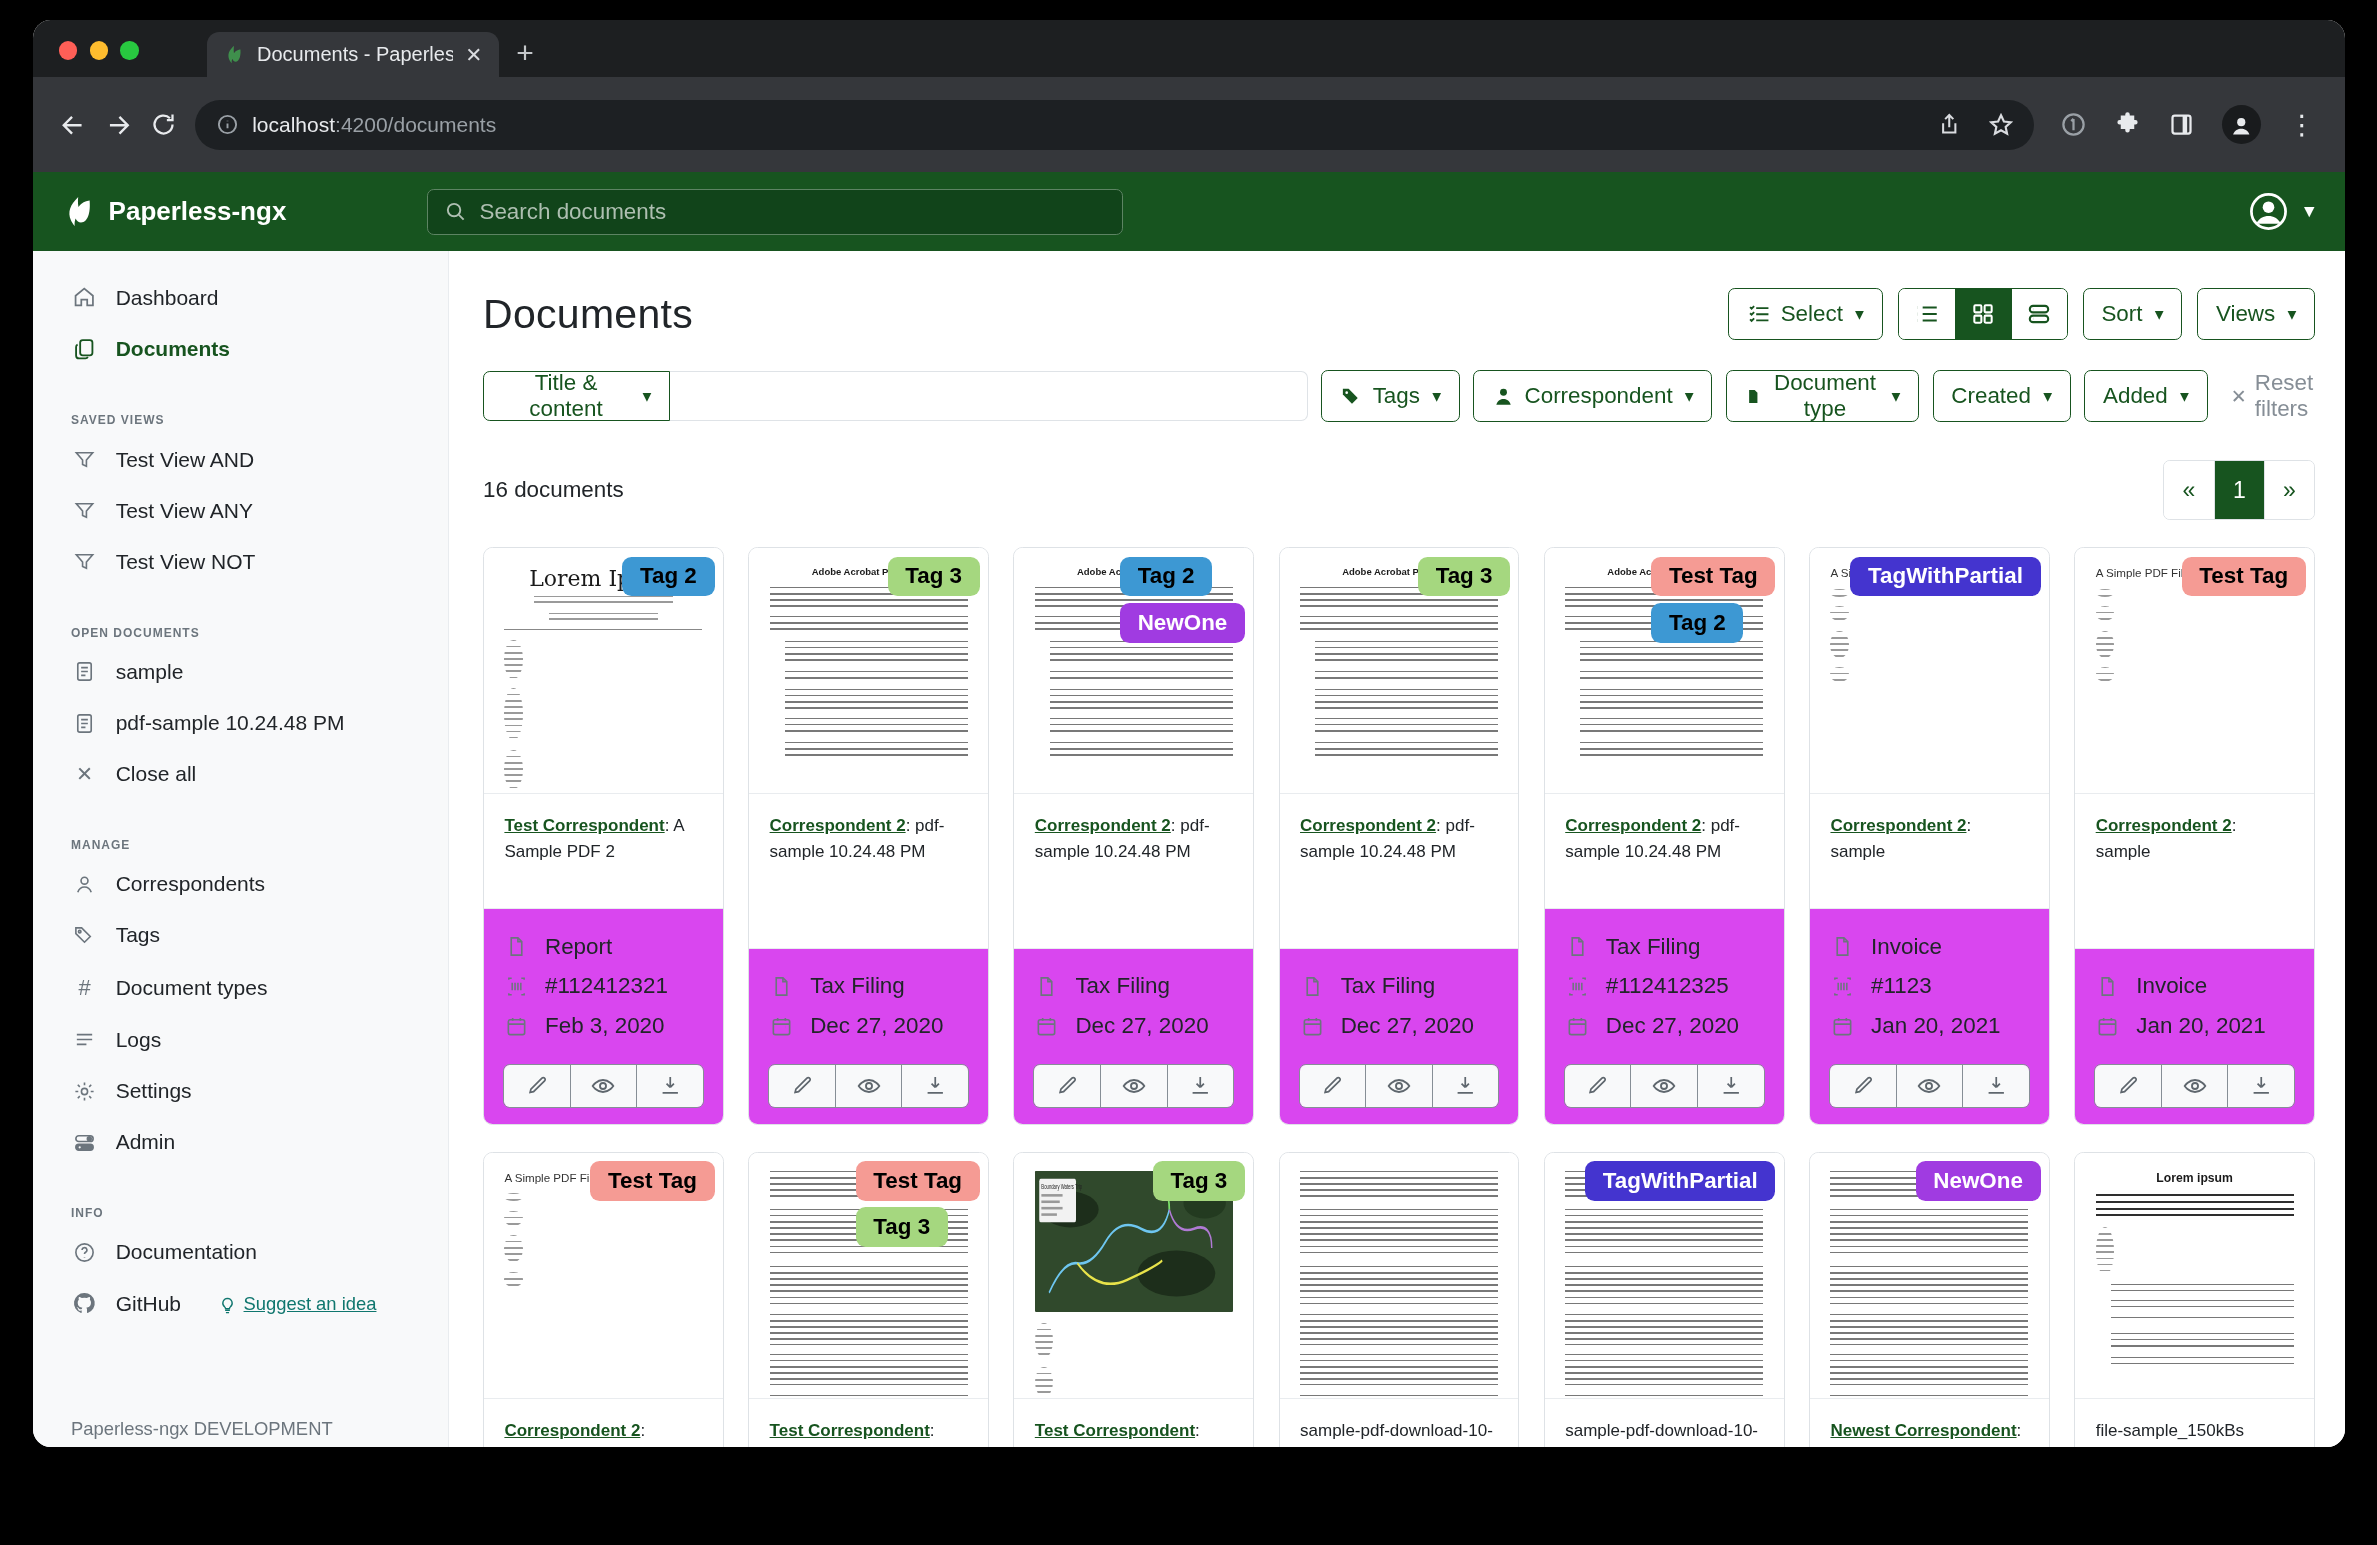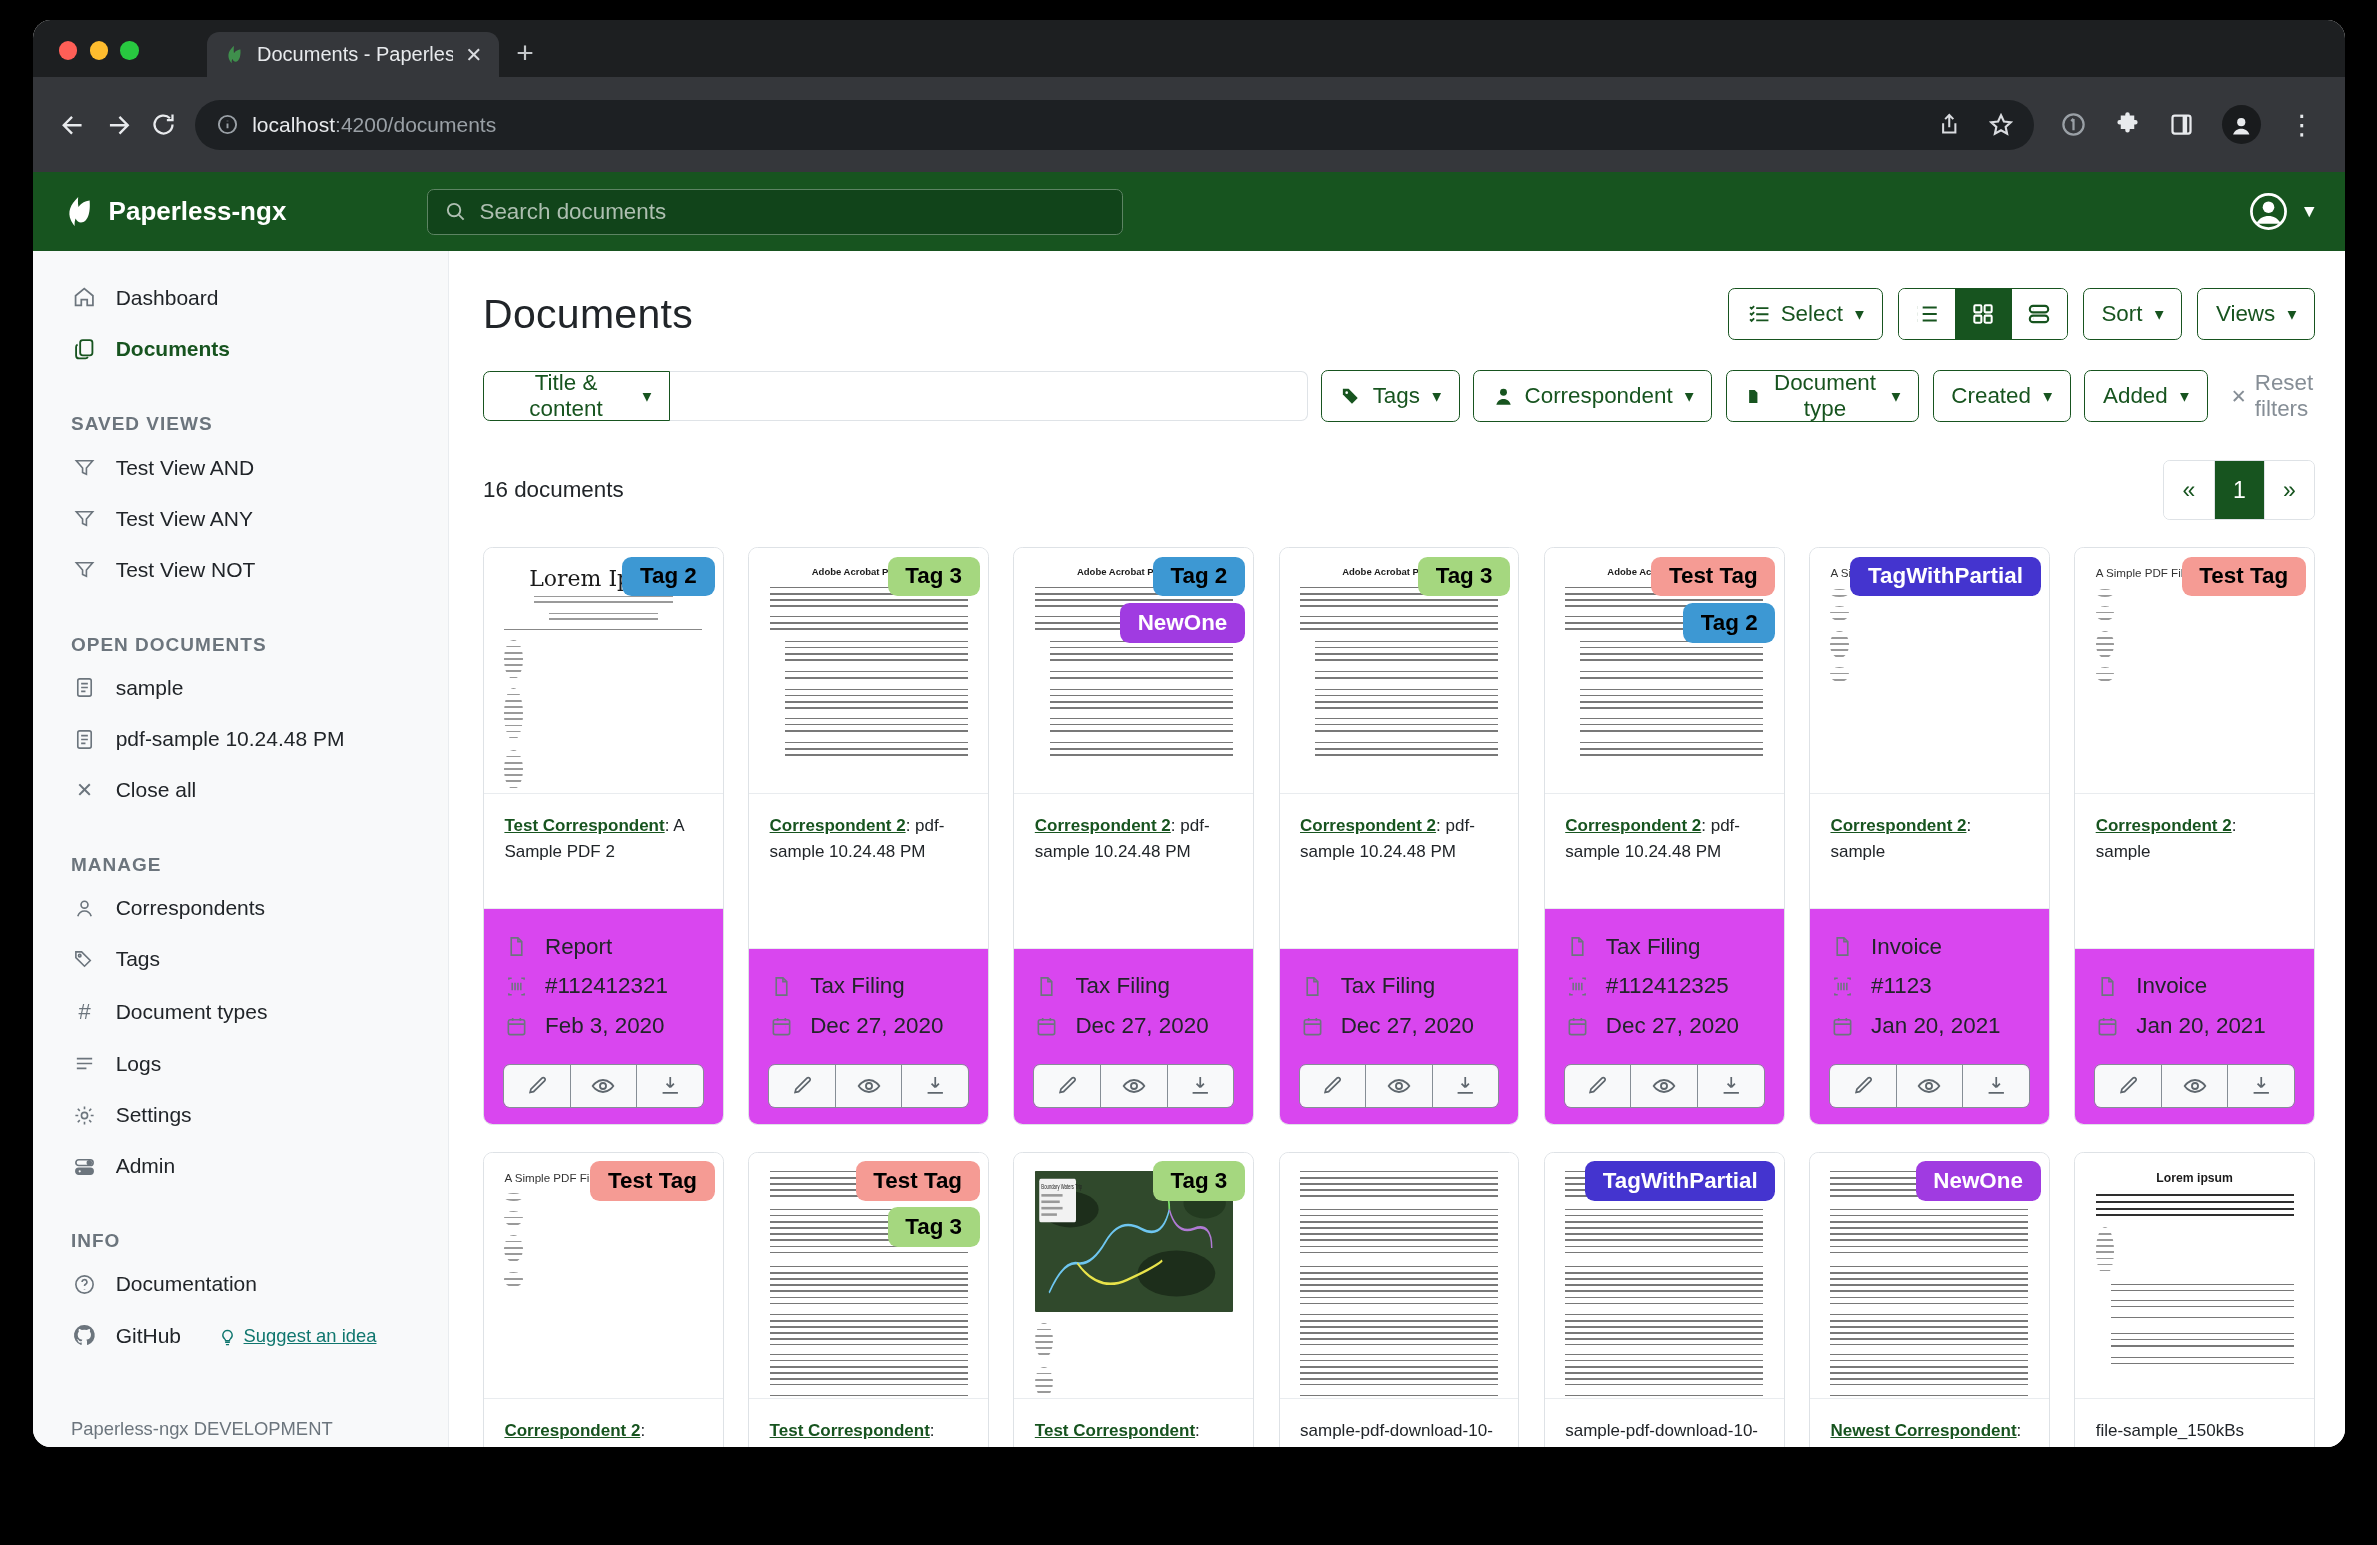--- a/index.html
+++ b/index.html
@@ -45,21 +45,21 @@
   .content { display:flex; height:calc(1427px - 57px - 83px - 79px); }
   .sidebar { width:416px; background:#f8f9fa; border-right:1.4px solid #e9ecef; padding:20.4px 0 0 0; flex:none;
              display:flex; flex-direction:column; }
   .main { flex:1; background:#fff; padding:0 30px 0 34px; overflow:hidden; }
 
   
   .s-item { display:flex; align-items:center; gap:17.7px; padding:13.6px 20.4px 13.6px 38px; font-size:21px; color:#212529; }
   .s-item .ic { width:27px; display:flex; justify-content:center; color:#6c757d; flex:none; }
   .s-item.active { color:#17541f; font-weight:700; }
   .s-item.active .ic { color:#17541f; }
-  .s-head { font-size:19px; font-weight:700; color:#6c757d; letter-spacing:1px; padding:11px 20.4px 6.8px 38px; margin-top:27px; }
+  .s-head { font-size:12px; font-weight:700; color:#6c757d; letter-spacing:1px; padding:11px 20.4px 6.8px 38px; margin-top:27px; }
   .s-foot { margin-top:auto; padding:17.7px 20.4px 19px 38px; font-size:18.4px; color:#6c757d; }
   .s-github-row { display:flex; align-items:center; }
   .suggest { font-size:18.4px; color:#0f766e; text-decoration:underline; margin-left:19px; display:flex; align-items:flex-end; gap:6.8px; }
 
   
   .page-head { display:flex; align-items:center; margin-top:37px; }
   h1.title { font-size:41px; font-weight:500; color:#212529; letter-spacing:0.3px; }
   .head-actions { margin-left:auto; display:flex; gap:15px; align-items:flex-start; }
   .btn { display:flex; align-items:center; gap:9.5px; border:1.4px solid #17541f; color:#17541f; background:#fff;
          border-radius:6.8px; font-size:22.4px; height:52px; padding:0 17.7px; font-weight:400; }
@@ -83,21 +83,21 @@
   .pager { margin-left:auto; display:flex; border:1.4px solid #dee2e6; border-radius:6.8px; overflow:hidden; }
   .page-btn { min-width:50px; height:58px; display:flex; align-items:center; justify-content:center;
               font-size:23px; color:#17541f; background:#fff; }
   .page-btn + .page-btn { border-left:1.4px solid #dee2e6; }
   .page-btn.active { background:#17541f; color:#fff; }
 
   
   .grid { display:grid; grid-template-columns:repeat(7, 1fr); gap:27px 24.5px; margin-top:27px; }
   .card { border:1.4px solid #dee2e6; border-radius:9.5px; background:#fff; overflow:hidden; display:flex; flex-direction:column; }
   .thumb { height:246px; position:relative; border-bottom:1.4px solid #e9ecef; background:#fff; overflow:hidden; padding:17.7px 20.4px; }
-  .badges { position:absolute; top:8.2px; right:8.2px; display:flex; flex-direction:column; align-items:flex-end; gap:6.8px; z-index:2; }
+  .badges { position:absolute; top:8.2px; right:8.2px; display:flex; flex-direction:column; align-items:flex-start; gap:6.8px; z-index:2; }
   .badge { font-size:22.4px; font-weight:700; padding:6.8px 17.7px; border-radius:9.5px; white-space:nowrap; }
   .t-head { text-align:center; font-weight:700; font-size:9.5px; color:#1a1a1a; margin-bottom:9.5px; }
   .t-head.serif { font-family:"DejaVu Serif", serif; font-weight:400; font-size:22px; margin-bottom:5.4px; }
   .t-head.left { text-align:left; font-weight:400; font-size:11.6px; color:#333; }
   .t-quote { width:70%; margin:0 auto 6.8px; height:9.5px;
              background:repeating-linear-gradient(to bottom,#9a9a9a 0 1.4px,transparent 1.4px 5.4px); }
   .t-hr { border-top:1.4px solid #888; margin:5.4px 0 9.5px; }
   .t-p { background:repeating-linear-gradient(to bottom,#787878 0 1.4px,transparent 1.4px 6.1px); margin-bottom:9.5px; }
   .t-p.light { background:repeating-linear-gradient(to bottom,#9a9a9a 0 1.4px,transparent 1.4px 6.1px); }
   .t-p.bullet { margin-left:15px; }

